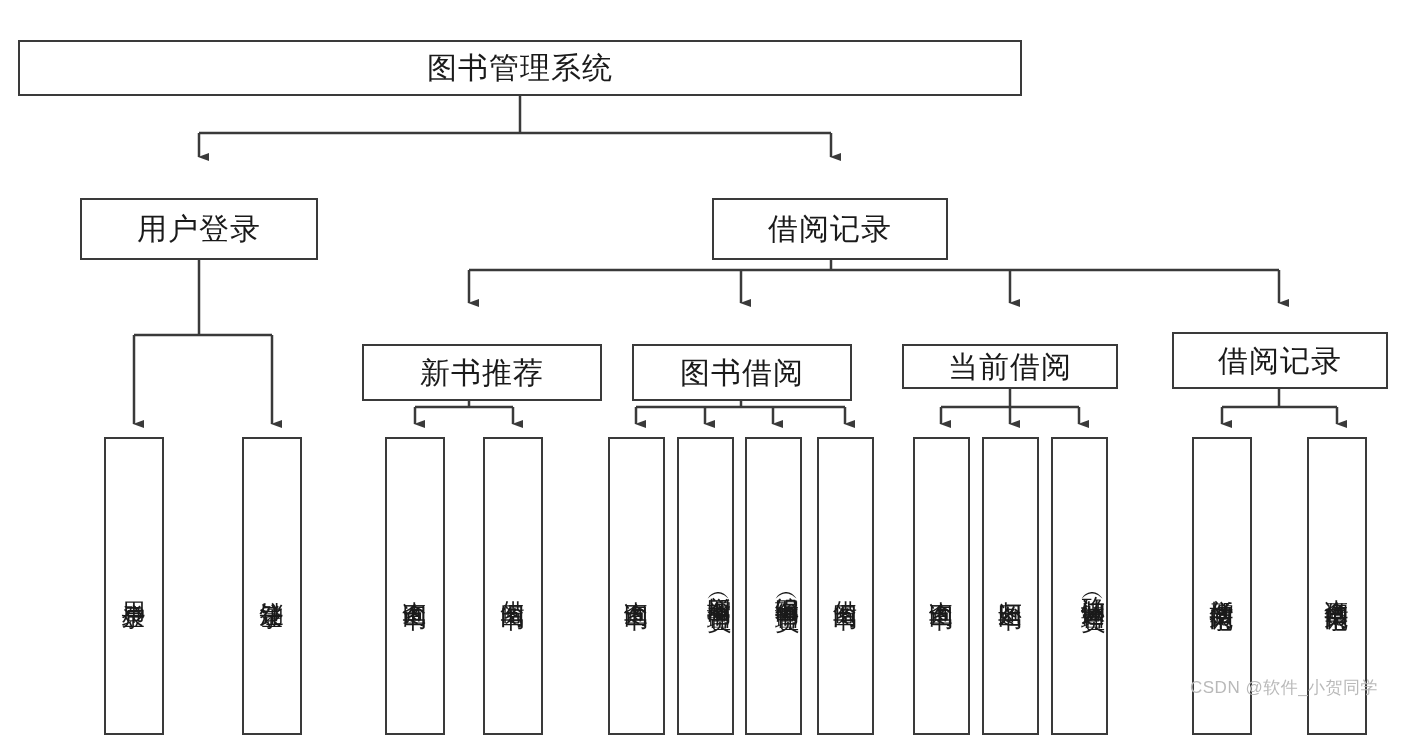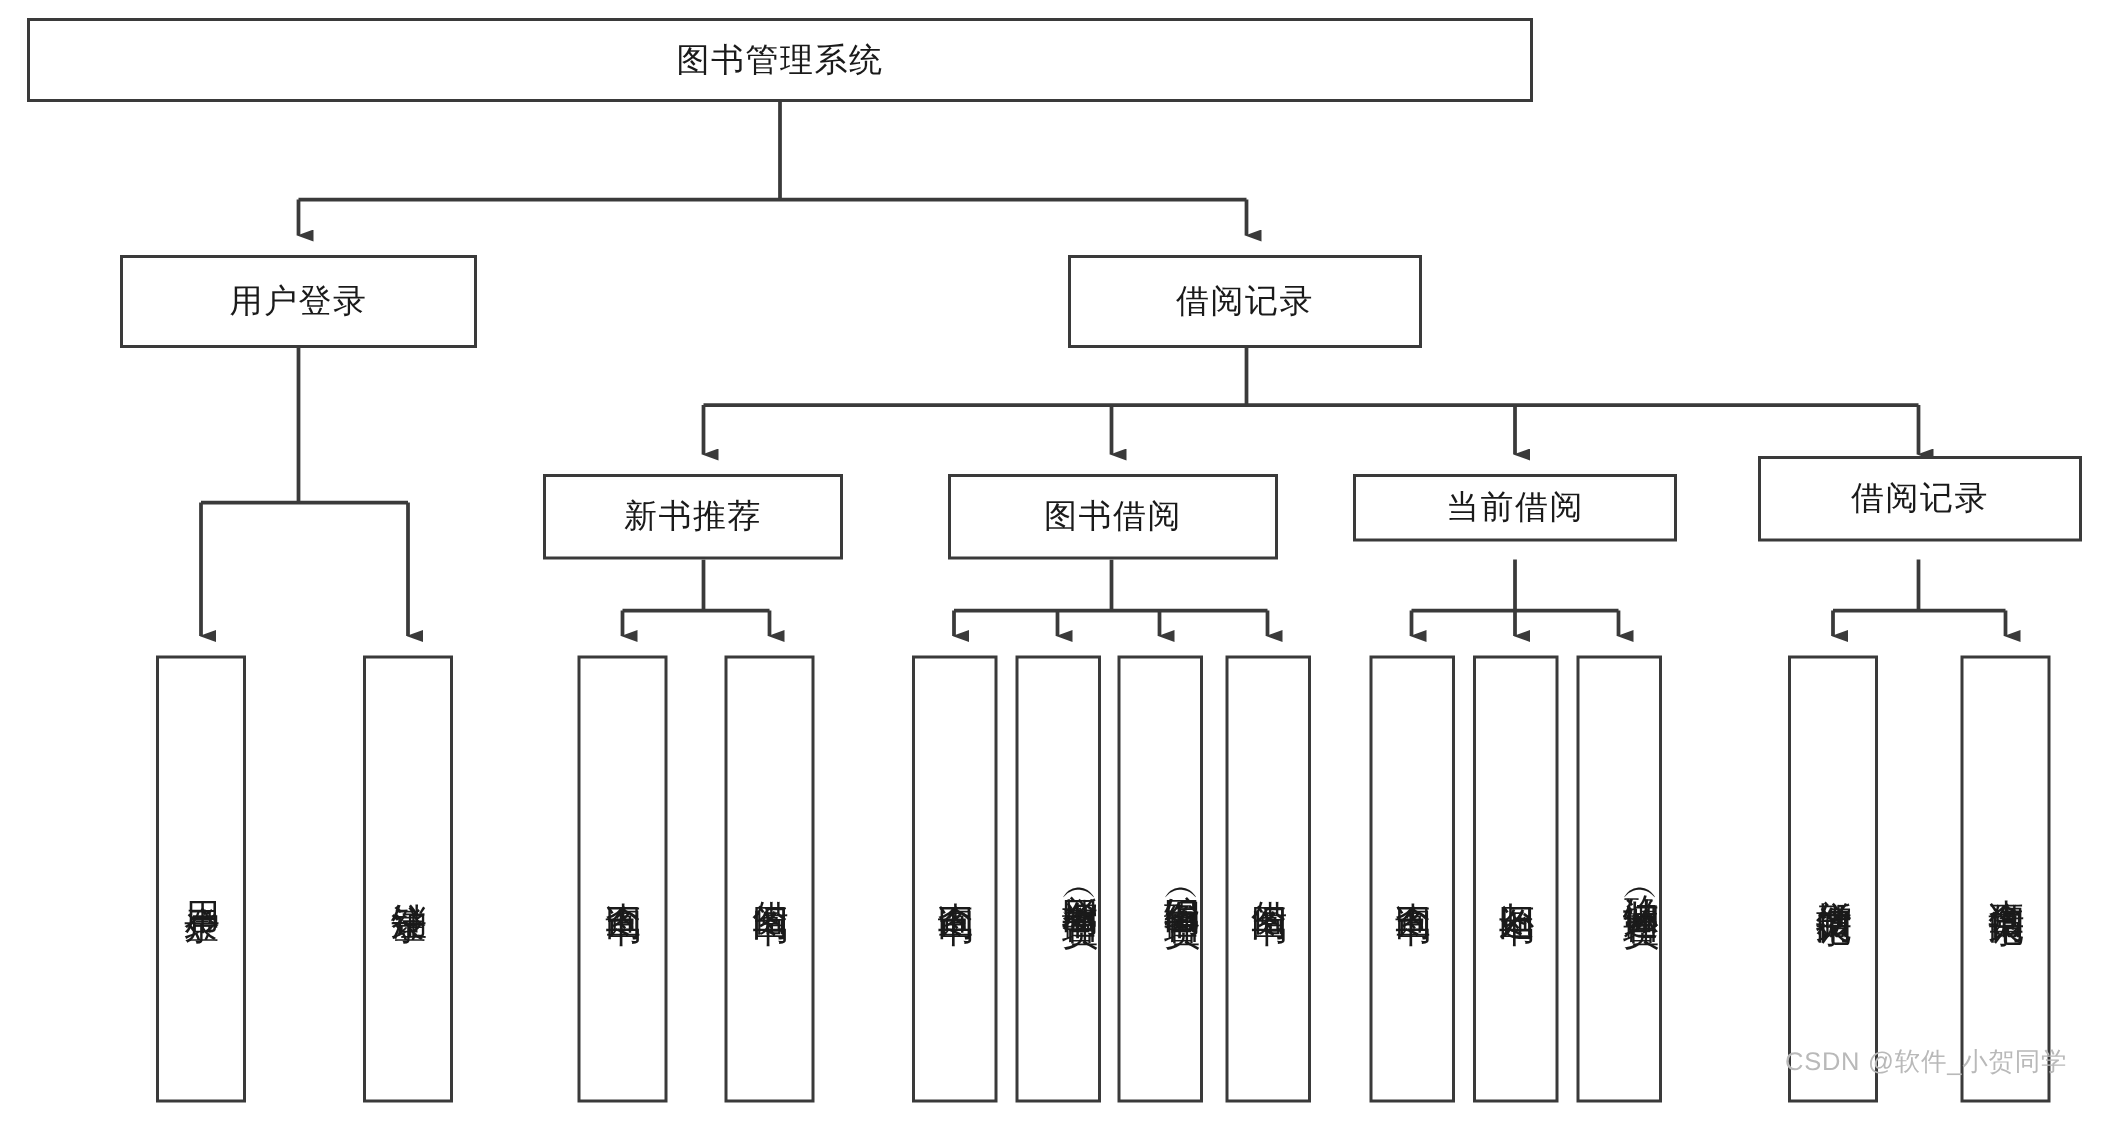--- a/index.html
+++ b/index.html
@@ -30,23 +30,24 @@
     box-sizing: border-box;
     border: 2px solid #3a3a3a;
     background: #ffffff;
     display: flex;
     align-items: center;
     justify-content: center;
     color: #1a1a1a;
     text-align: center;
   }
   .node-h {
-    font-size: 22px;
+    font-size: 30px;
     letter-spacing: 1px;
     line-height: 1.2;
+    margin-top: 28px;
   }
   .node-v {
     writing-mode: vertical-rl;
     text-orientation: upright;
     font-size: 24px;
     line-height: 1.05;
     letter-spacing: 2px;
     padding: 4px 0;
   }
   .node-v.align-top {
@@ -121,21 +122,21 @@
     <span>图书管理系统</span>
   </div>
 
   <div class="node node-h" style="left:80px; top:170px; width:238px; height:62px;">
     <span>用户登录</span>
   </div>
   <div class="node node-h" style="left:712px; top:170px; width:236px; height:62px;">
     <span>借阅记录</span>
   </div>
 
-  <div class="node node-h" style="left:362px; top:316px; width:200px; height:57px;">
+  <div class="node node-h" style="left:362px; top:316px; width:240px; height:57px;">
     <span>新书推荐</span>
   </div>
   <div class="node node-h" style="left:632px; top:316px; width:220px; height:57px;">
     <span>图书借阅</span>
   </div>
   <div class="node node-h" style="left:902px; top:316px; width:216px; height:45px;">
     <span>当前借阅</span>
   </div>
   <div class="node node-h" style="left:1172px; top:304px; width:216px; height:57px;">
     <span>借阅记录</span>
@@ -178,17 +179,17 @@
     <span>确认归还（管理员）</span>
   </div>
 
   <div class="node node-v" style="left:1192px; top:437px; width:60px; height:298px;">
     <span>新增借阅记录</span>
   </div>
   <div class="node node-v" style="left:1307px; top:437px; width:60px; height:298px;">
     <span>查询借阅记录</span>
   </div>
 
-  <div class="watermark" style="left:1190px; top:696px;">
+  <div class="watermark" style="left:1190px; top:676px;">
     <span>CSDN @软件_小贺同学</span>
   </div>
 
 </div>
 
 </body></html>

